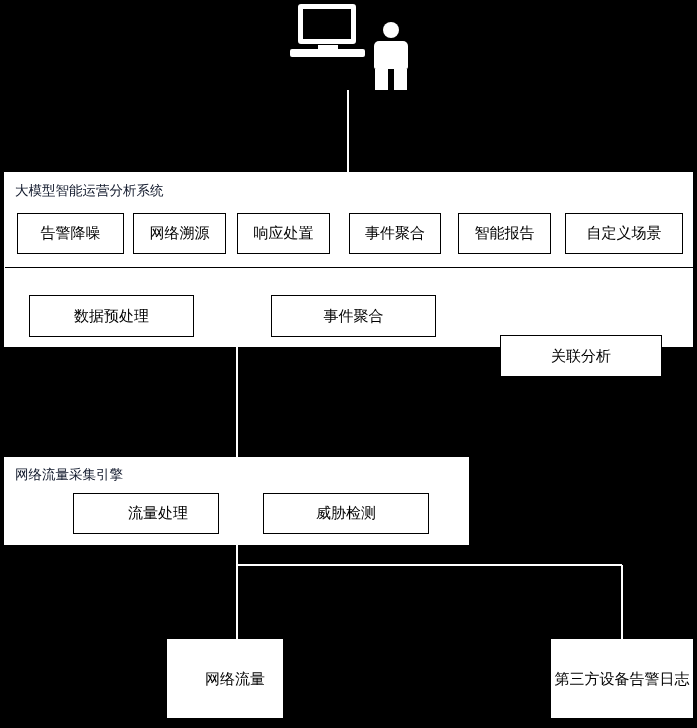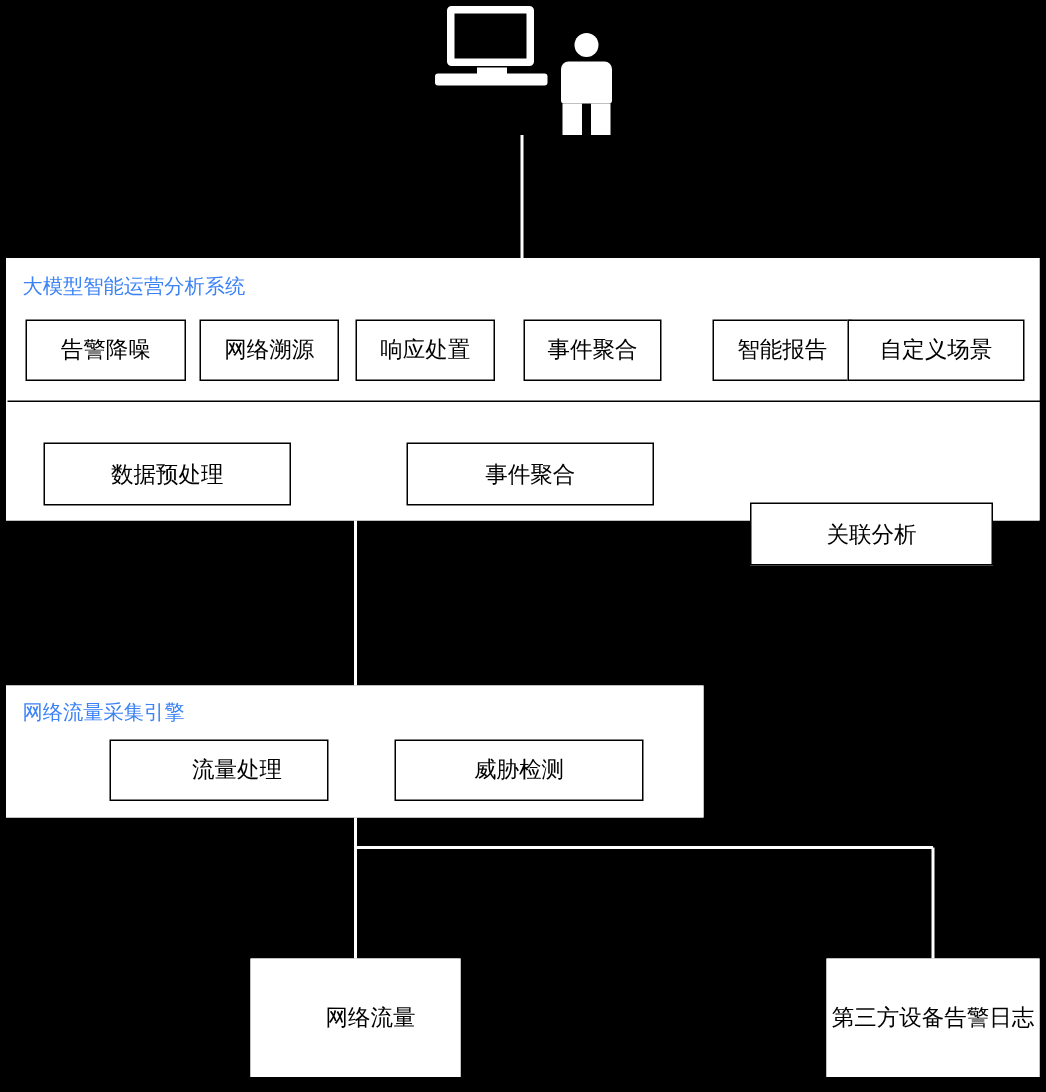--- a/index.html
+++ b/index.html
@@ -107,21 +107,21 @@
   .panel {
     position: absolute;
     background: #ffffff;
     border: 1px solid #ffffff;
     box-sizing: border-box;
   }
   .panel-title {
     position: absolute;
     font-size: 13.5px;
     line-height: 16px;
-    color: #3b82f6;
+    color: #0f172a;
     white-space: nowrap;
   }
   .divider {
     position: absolute;
     background: #000000;
     height: 1px;
   }
 
   
   .box {
@@ -195,21 +195,21 @@
     </div>
     <div class="box" style="left:128px; top:40px; width:93px; height:41px;">
       <span>网络溯源</span>
     </div>
     <div class="box" style="left:232px; top:40px; width:93px; height:41px;">
       <span>响应处置</span>
     </div>
     <div class="box" style="left:344px; top:40px; width:92px; height:41px;">
       <span>事件聚合</span>
     </div>
-    <div class="box" style="left:470px; top:40px; width:93px; height:41px;">
+    <div class="box" style="left:453px; top:40px; width:93px; height:41px;">
       <span>智能报告</span>
     </div>
     <div class="box" style="left:560px; top:40px; width:118px; height:41px;">
       <span>自定义场景</span>
     </div>
 
     <div class="box" style="left:24px; top:122px; width:165px; height:42px;">
       <span>数据预处理</span>
     </div>
     <div class="box" style="left:266px; top:122px; width:165px; height:42px;">
@@ -230,21 +230,21 @@
     </div>
     <div class="box" style="left:258px; top:35px; width:166px; height:41px;">
       <span>威胁检测</span>
     </div>
   </div>
 
   <div class="vline" style="left:236px; top:545px; height:94px;"></div>
   <div class="vline" style="left:621px; top:565px; height:74px;"></div>
   <div class="hline" style="left:236px; top:564px; width:386px;"></div>
 
-  <div class="std-box" style="left:167px; top:639px; width:140px; height:79px;padding-left:20px;">
+  <div class="std-box" style="left:167px; top:639px; width:116px; height:79px;padding-left:20px;">
     <span>网络流量</span>
   </div>
 
   <div class="std-box" style="left:551px; top:639px; width:142px; height:79px; ">
     <span>第三方设备</span>
     <span>告警日志</span>
   </div>
 
 </div>
 

